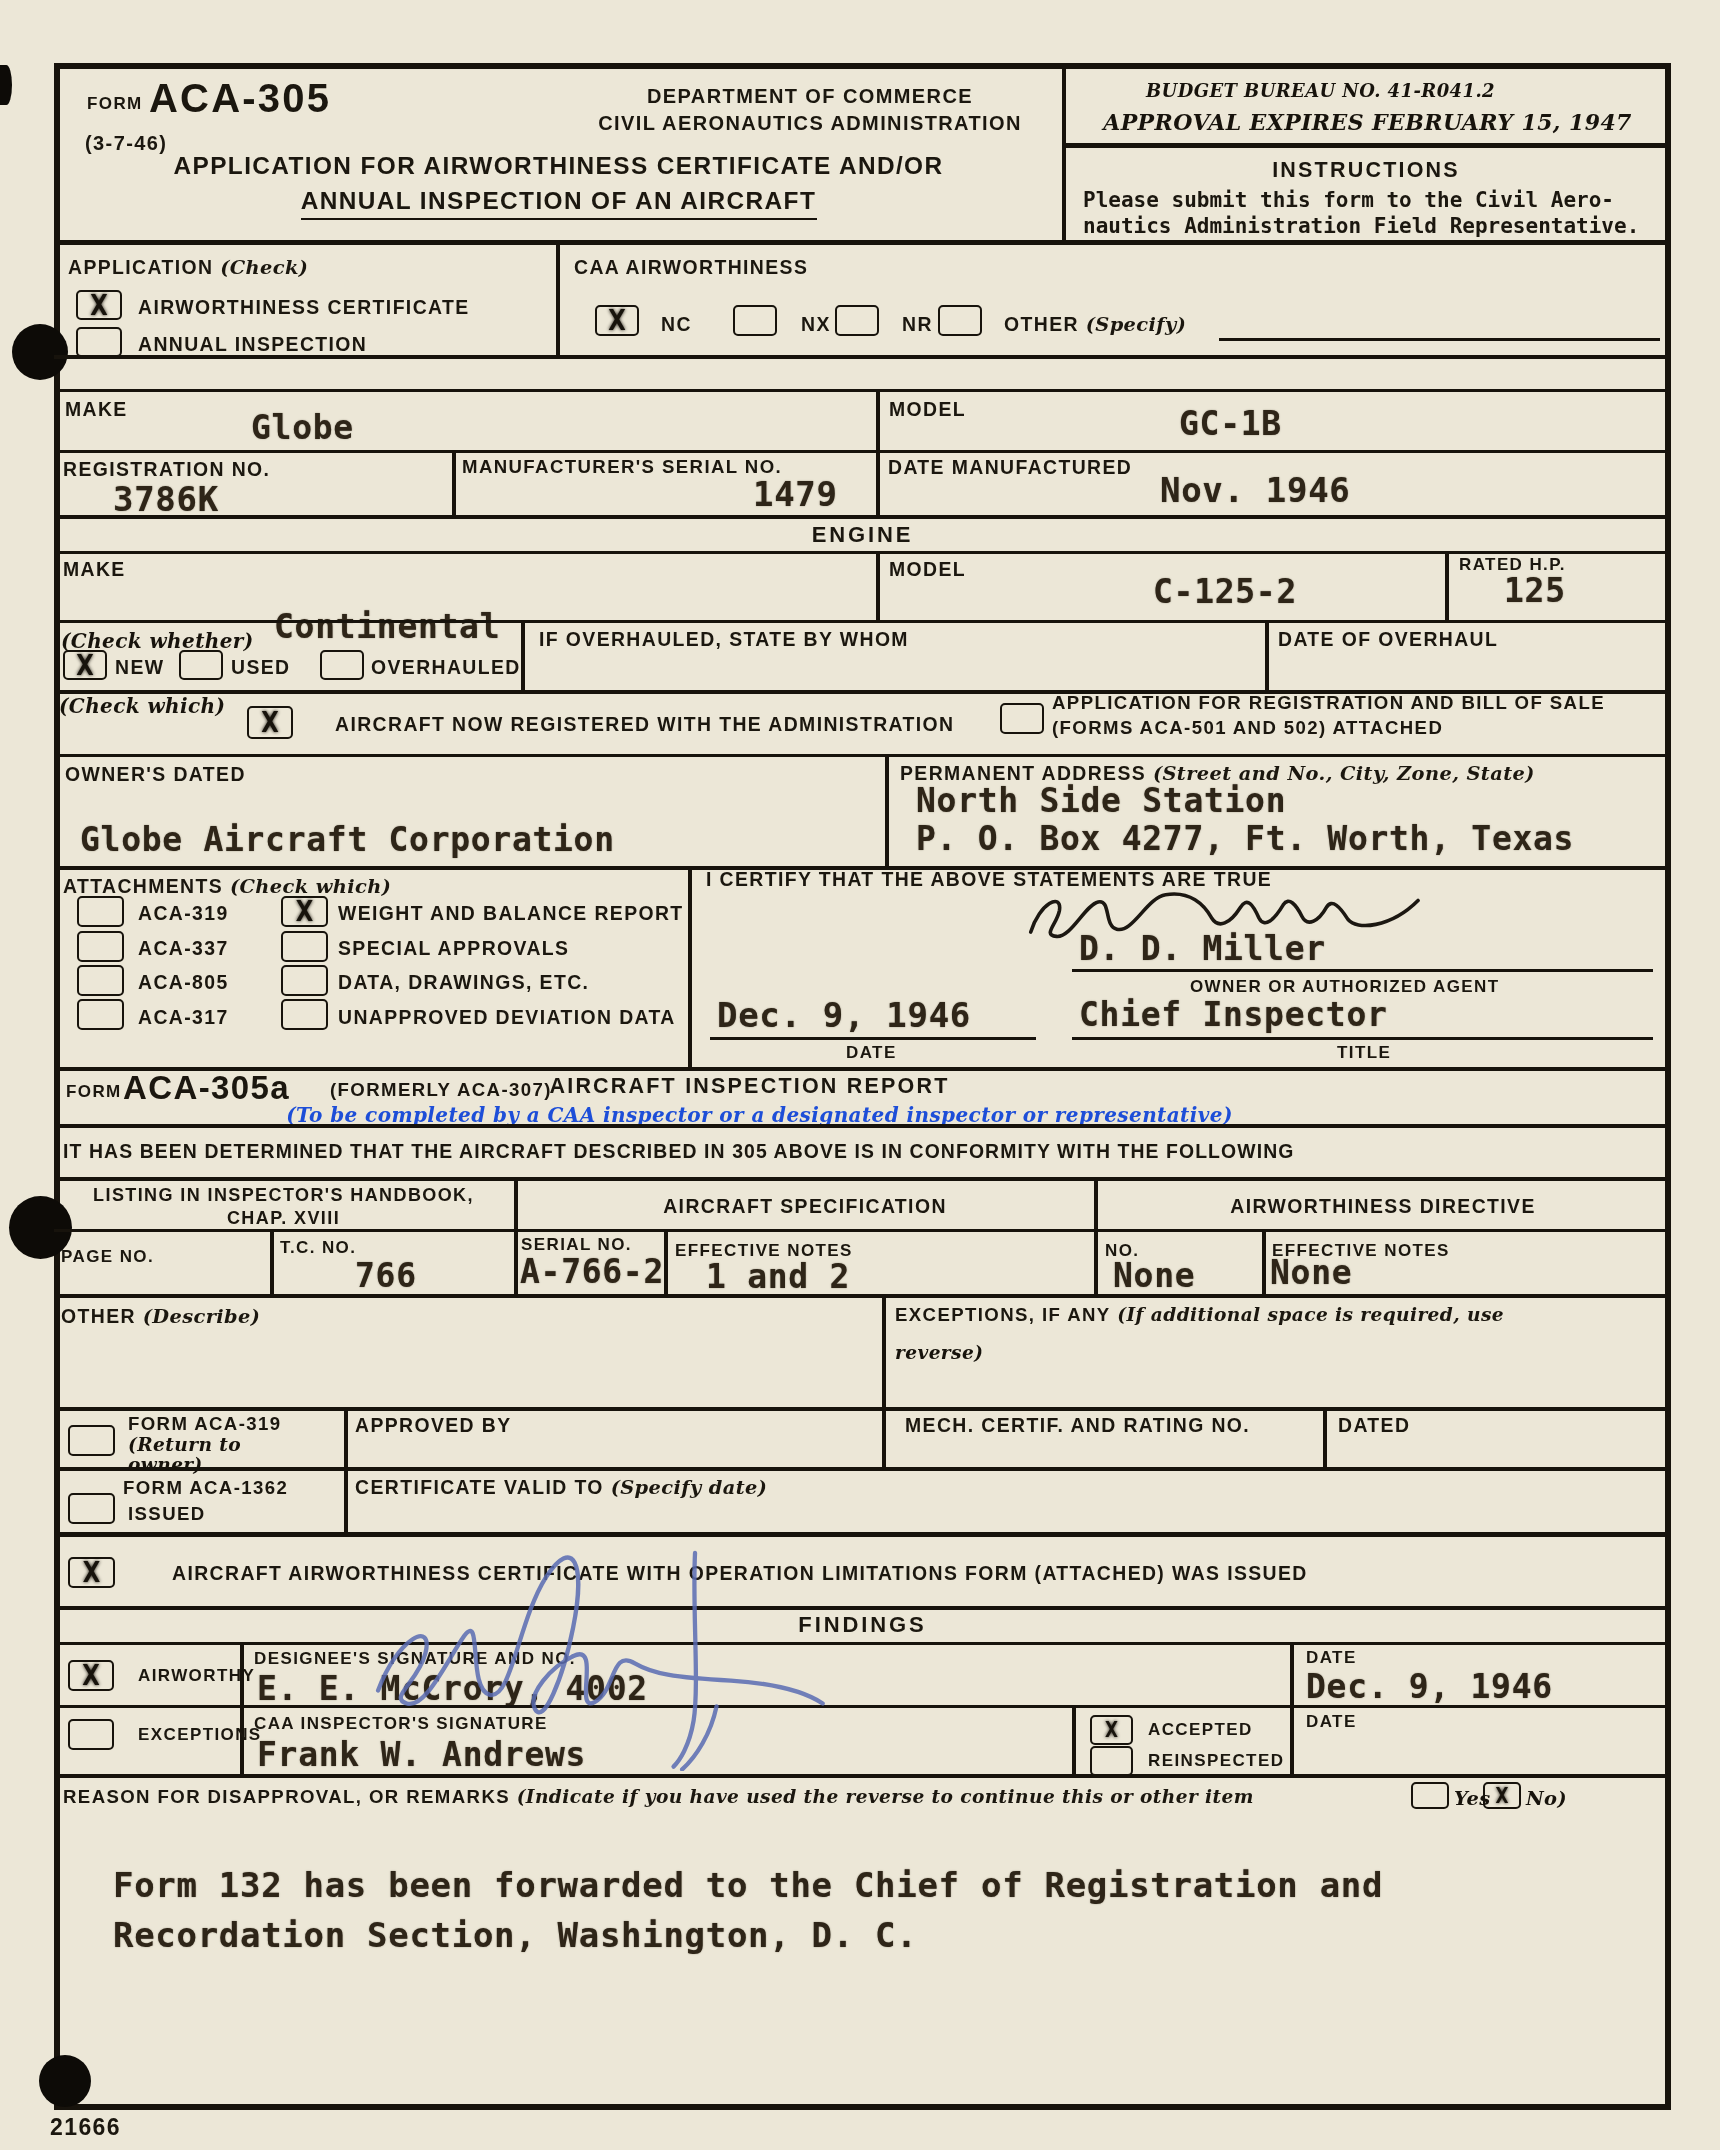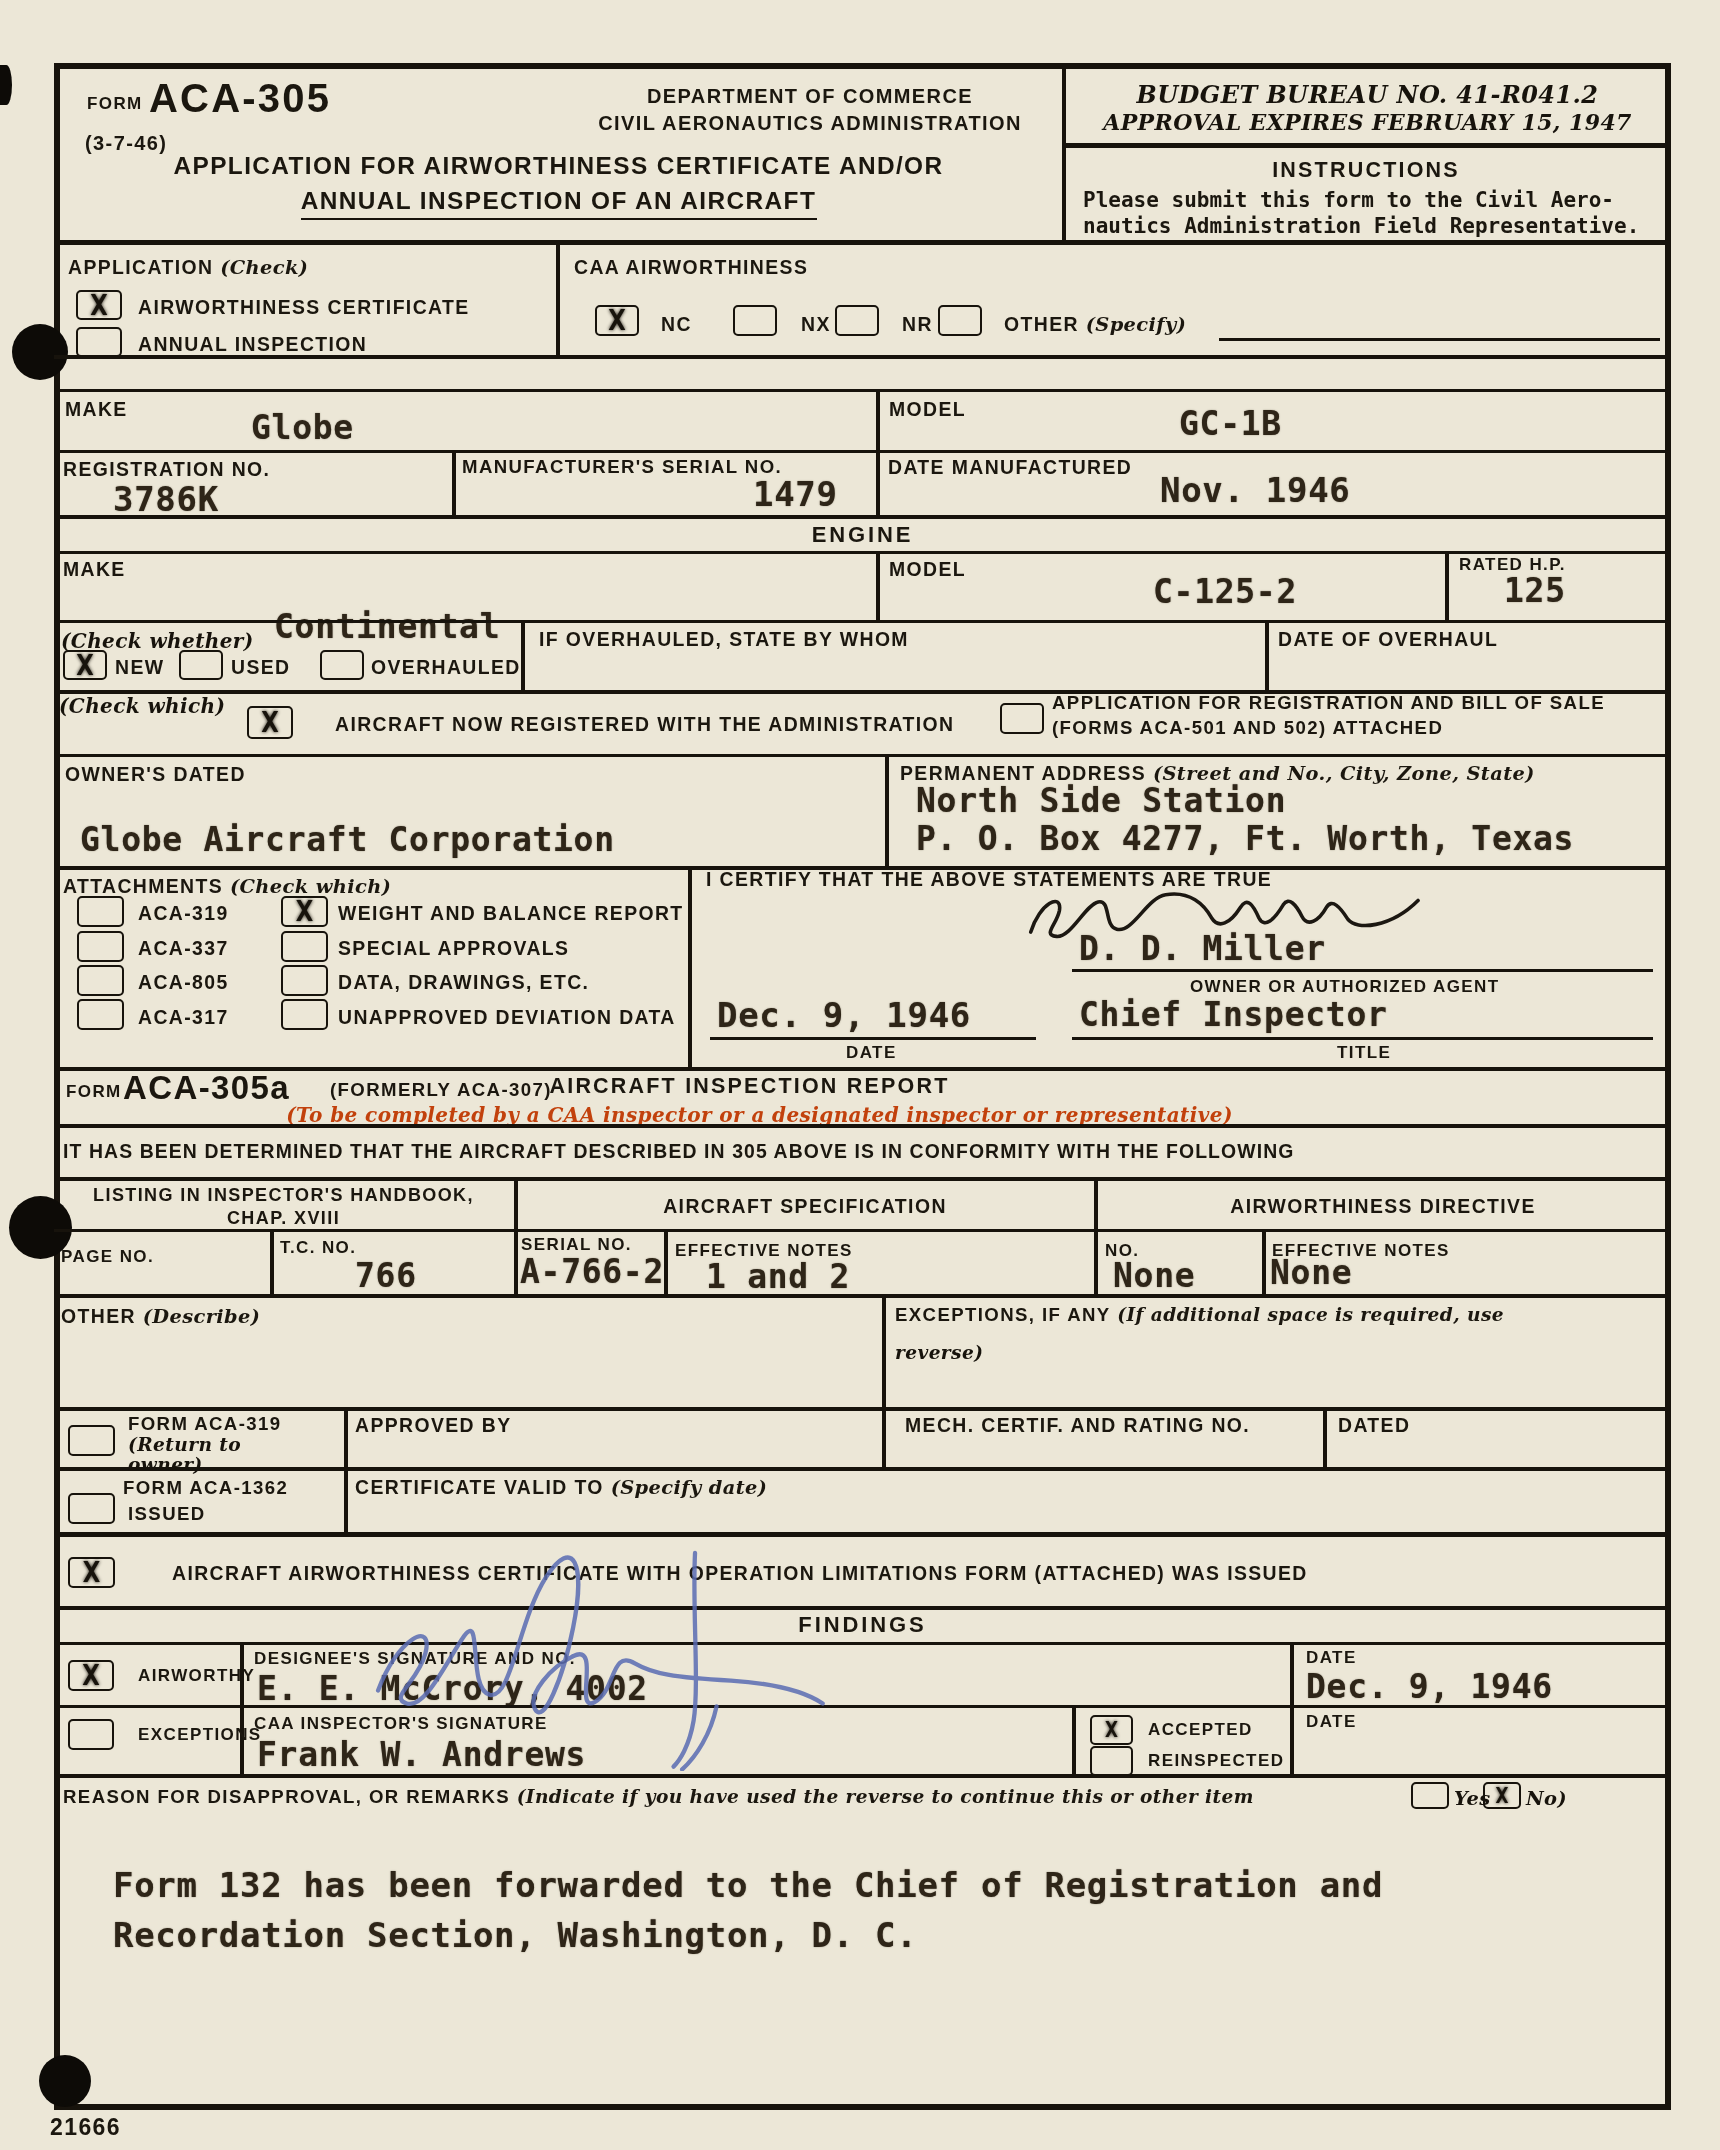--- a/index.html
+++ b/index.html
@@ -41,21 +41,21 @@
 
   <div class="abs lbl ctr" style="left:559px;top:85px;width:502px;font-size:20px;">DEPARTMENT OF COMMERCE</div>
   <div class="abs lbl ctr" style="left:559px;top:112px;width:502px;font-size:20px;">CIVIL AERONAUTICS ADMINISTRATION</div>
 
   <div class="abs lbl ctr" style="left:54px;top:153px;width:1009px;font-size:24.4px;letter-spacing:1.4px;">APPLICATION FOR AIRWORTHINESS CERTIFICATE AND/OR</div>
   <div class="abs lbl ctr" style="left:54px;top:188px;width:1009px;font-size:24.4px;letter-spacing:1.4px;">ANNUAL INSPECTION OF AN AIRCRAFT</div>
   <div class="abs hl" style="left:301px;top:218px;width:516px;height:2.2px;"></div>
 
   <div class="abs vl" style="left:1062px;top:63px;width:4.3px;height:177px;"></div>
   <div class="abs hl" style="left:1062px;top:143px;width:608px;height:5px;"></div>
-  <div class="abs it ctr" style="left:1070px;top:80px;width:595px;font-size:24px;color:#17130c;">BUDGET BUREAU NO. 41-R041.2</div>
+  <div class="abs it ctr" style="left:1023px;top:80px;width:595px;font-size:18px;color:#17130c;">BUDGET BUREAU NO. 41-R041.2</div>
   <div class="abs it ctr" style="left:1070px;top:109px;width:595px;font-size:22px;color:#17130c;">APPROVAL EXPIRES  FEBRUARY 15, 1947</div>
   <div class="abs lbl ctr" style="left:1062px;top:159px;width:608px;font-size:21.5px;letter-spacing:2.2px;">INSTRUCTIONS</div>
   <div class="abs" style="left:1083px;top:188px;font-family:'DejaVu Sans Mono',monospace;font-weight:700;font-size:21px;color:#1b170f;white-space:nowrap;">Please submit this form to the Civil Aero-</div>
   <div class="abs" style="left:1083px;top:214px;font-family:'DejaVu Sans Mono',monospace;font-weight:700;font-size:21px;color:#1b170f;white-space:nowrap;">nautics Administration Field Representative.</div>
 
   <div class="abs hl" style="left:54px;top:240px;width:1617px;height:5px;"></div>
 
   <div class="abs vl" style="left:556px;top:240px;width:3.6px;height:115px;"></div>
 
   <div class="abs lbl" style="left:68px;top:257px;">
@@ -194,21 +194,21 @@
   <div class="abs typed" style="left:717px;top:998px;font-size:34px;">Dec. 9, 1946</div>
   <div class="abs hl" style="left:710px;top:1037px;width:326px;height:2.9px;"></div>
   <div class="abs lbl sm" style="left:846px;top:1044px;">DATE</div>
 
   <div class="abs hl" style="left:54px;top:1067px;width:1617px;height:4.3px;"></div>
 
   <div class="abs lbl sm" style="left:66px;top:1083px;">FORM</div>
   <div class="abs lbl" style="left:123px;top:1070px;font-size:33px;">ACA-305a</div>
   <div class="abs lbl" style="left:330px;top:1080px;font-size:18.6px;">(FORMERLY ACA-307)</div>
   <div class="abs lbl ctr" style="left:545px;top:1075px;width:409px;font-size:21.5px;letter-spacing:2.2px;">AIRCRAFT INSPECTION REPORT</div>
-  <div class="abs it ctr" style="left:143px;top:1103px;width:1233px;font-size:20px;color:#c2410c;">(To be completed by a CAA inspector or a designated inspector or representative)</div>
+  <div class="abs it ctr" style="left:143px;top:1103px;width:1233px;font-size:20px;color:#1d4ed8;">(To be completed by a CAA inspector or a designated inspector or representative)</div>
 
   <div class="abs hl" style="left:54px;top:1124px;width:1617px;height:3.6px;"></div>
   <div class="abs lbl" style="left:63px;top:1141px;letter-spacing:1.1px;">IT HAS BEEN DETERMINED THAT THE AIRCRAFT DESCRIBED IN 305 ABOVE IS IN CONFORMITY WITH THE FOLLOWING</div>
   <div class="abs hl" style="left:54px;top:1177px;width:1617px;height:4.3px;"></div>
 
   <div class="abs vl" style="left:514px;top:1177px;width:3.6px;height:117px;"></div>
   <div class="abs vl" style="left:1094px;top:1177px;width:3.6px;height:117px;"></div>
   <div class="abs lbl ctr" style="left:57px;top:1186px;width:453px;font-size:18px;">LISTING IN INSPECTOR'S HANDBOOK,</div>
   <div class="abs lbl ctr" style="left:57px;top:1209px;width:453px;font-size:18px;">CHAP. XVIII</div>
   <div class="abs lbl ctr" style="left:518px;top:1196px;width:574px;">AIRCRAFT SPECIFICATION</div>

